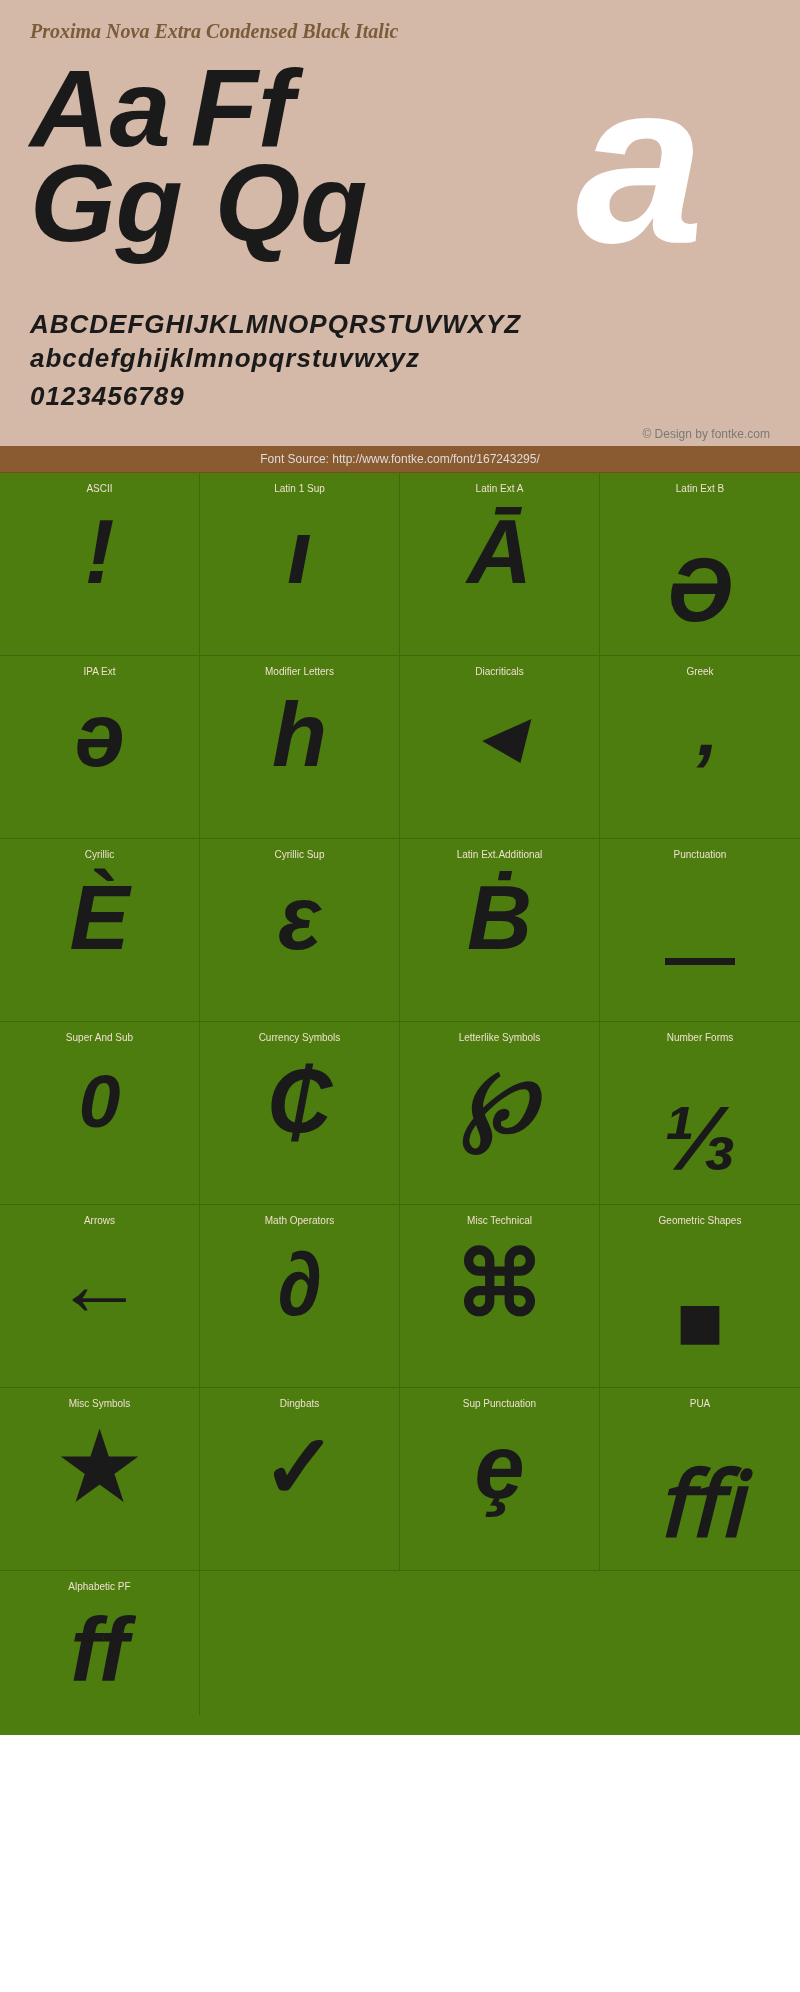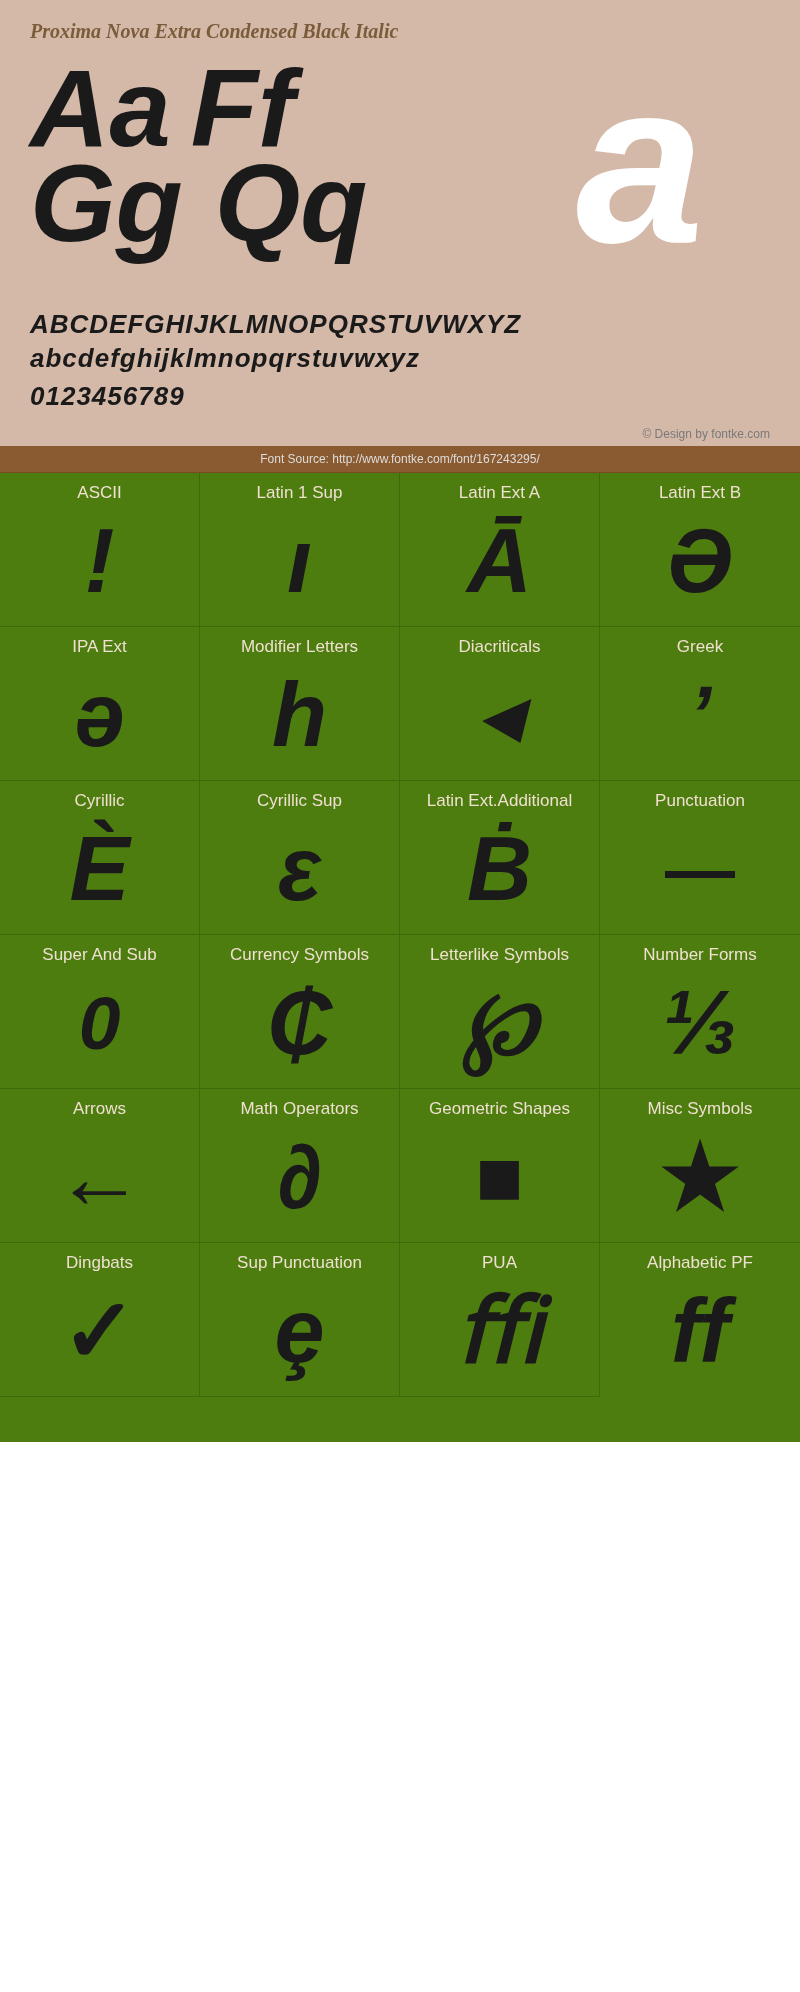--- a/index.html
+++ b/index.html
@@ -92,24 +92,25 @@
       display: flex;
       flex-direction: column;
       align-items: center;
       padding: 10px 5px 15px 5px;
       border-right: 1px solid rgba(0,0,0,0.15);
       border-bottom: 1px solid rgba(0,0,0,0.15);
     }
 
     .glyph-cell:nth-child(4n) {
       border-right: none;
+      gap: 38px;
     }
 
     .glyph-label {
-      font-size: 17px;
+      font-size: 10px;
       color: #f0e0d0;
       margin-bottom: 8px;
       font-family: Arial, sans-serif;
     }
 
     .glyph-char {
       font-size: 90px;
       font-weight: 900;
       font-style: italic;
       color: #1a1a1a;
@@ -257,20 +258,24 @@
 
     <div class="glyph-cell">
       <div class="glyph-label">Arrows</div>
       <div class="glyph-char">←</div>
     </div>
     <div class="glyph-cell">
       <div class="glyph-label">Math Operators</div>
       <div class="glyph-char" style="font-style:italic;">∂</div>
     </div>
     <div class="glyph-cell">
+      <div class="glyph-label">Misc Technical</div>
+      <div class="glyph-char" style="font-style:normal;">⌘</div>
+    </div>
+    <div class="glyph-cell">
       <div class="glyph-label">Geometric Shapes</div>
       <div class="glyph-char square-char">■</div>
     </div>
 
     <div class="glyph-cell">
       <div class="glyph-label">Misc Symbols</div>
       <div class="glyph-char" style="font-style:normal;">★</div>
     </div>
     <div class="glyph-cell">
       <div class="glyph-label">Dingbats</div>

